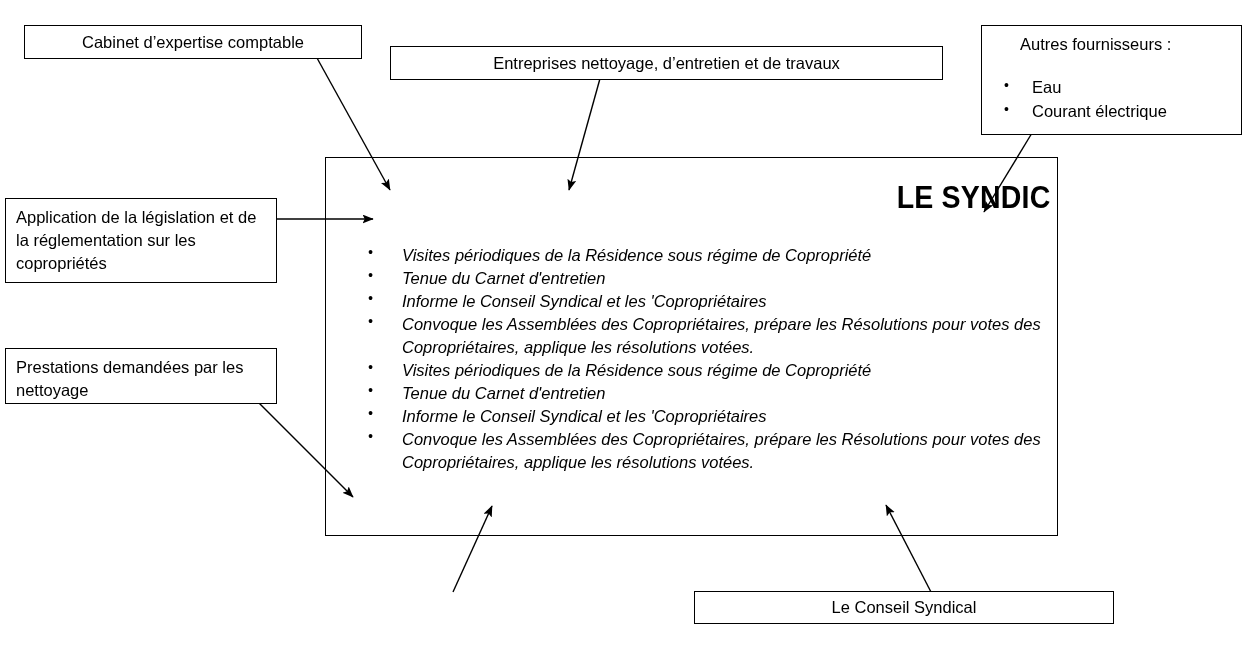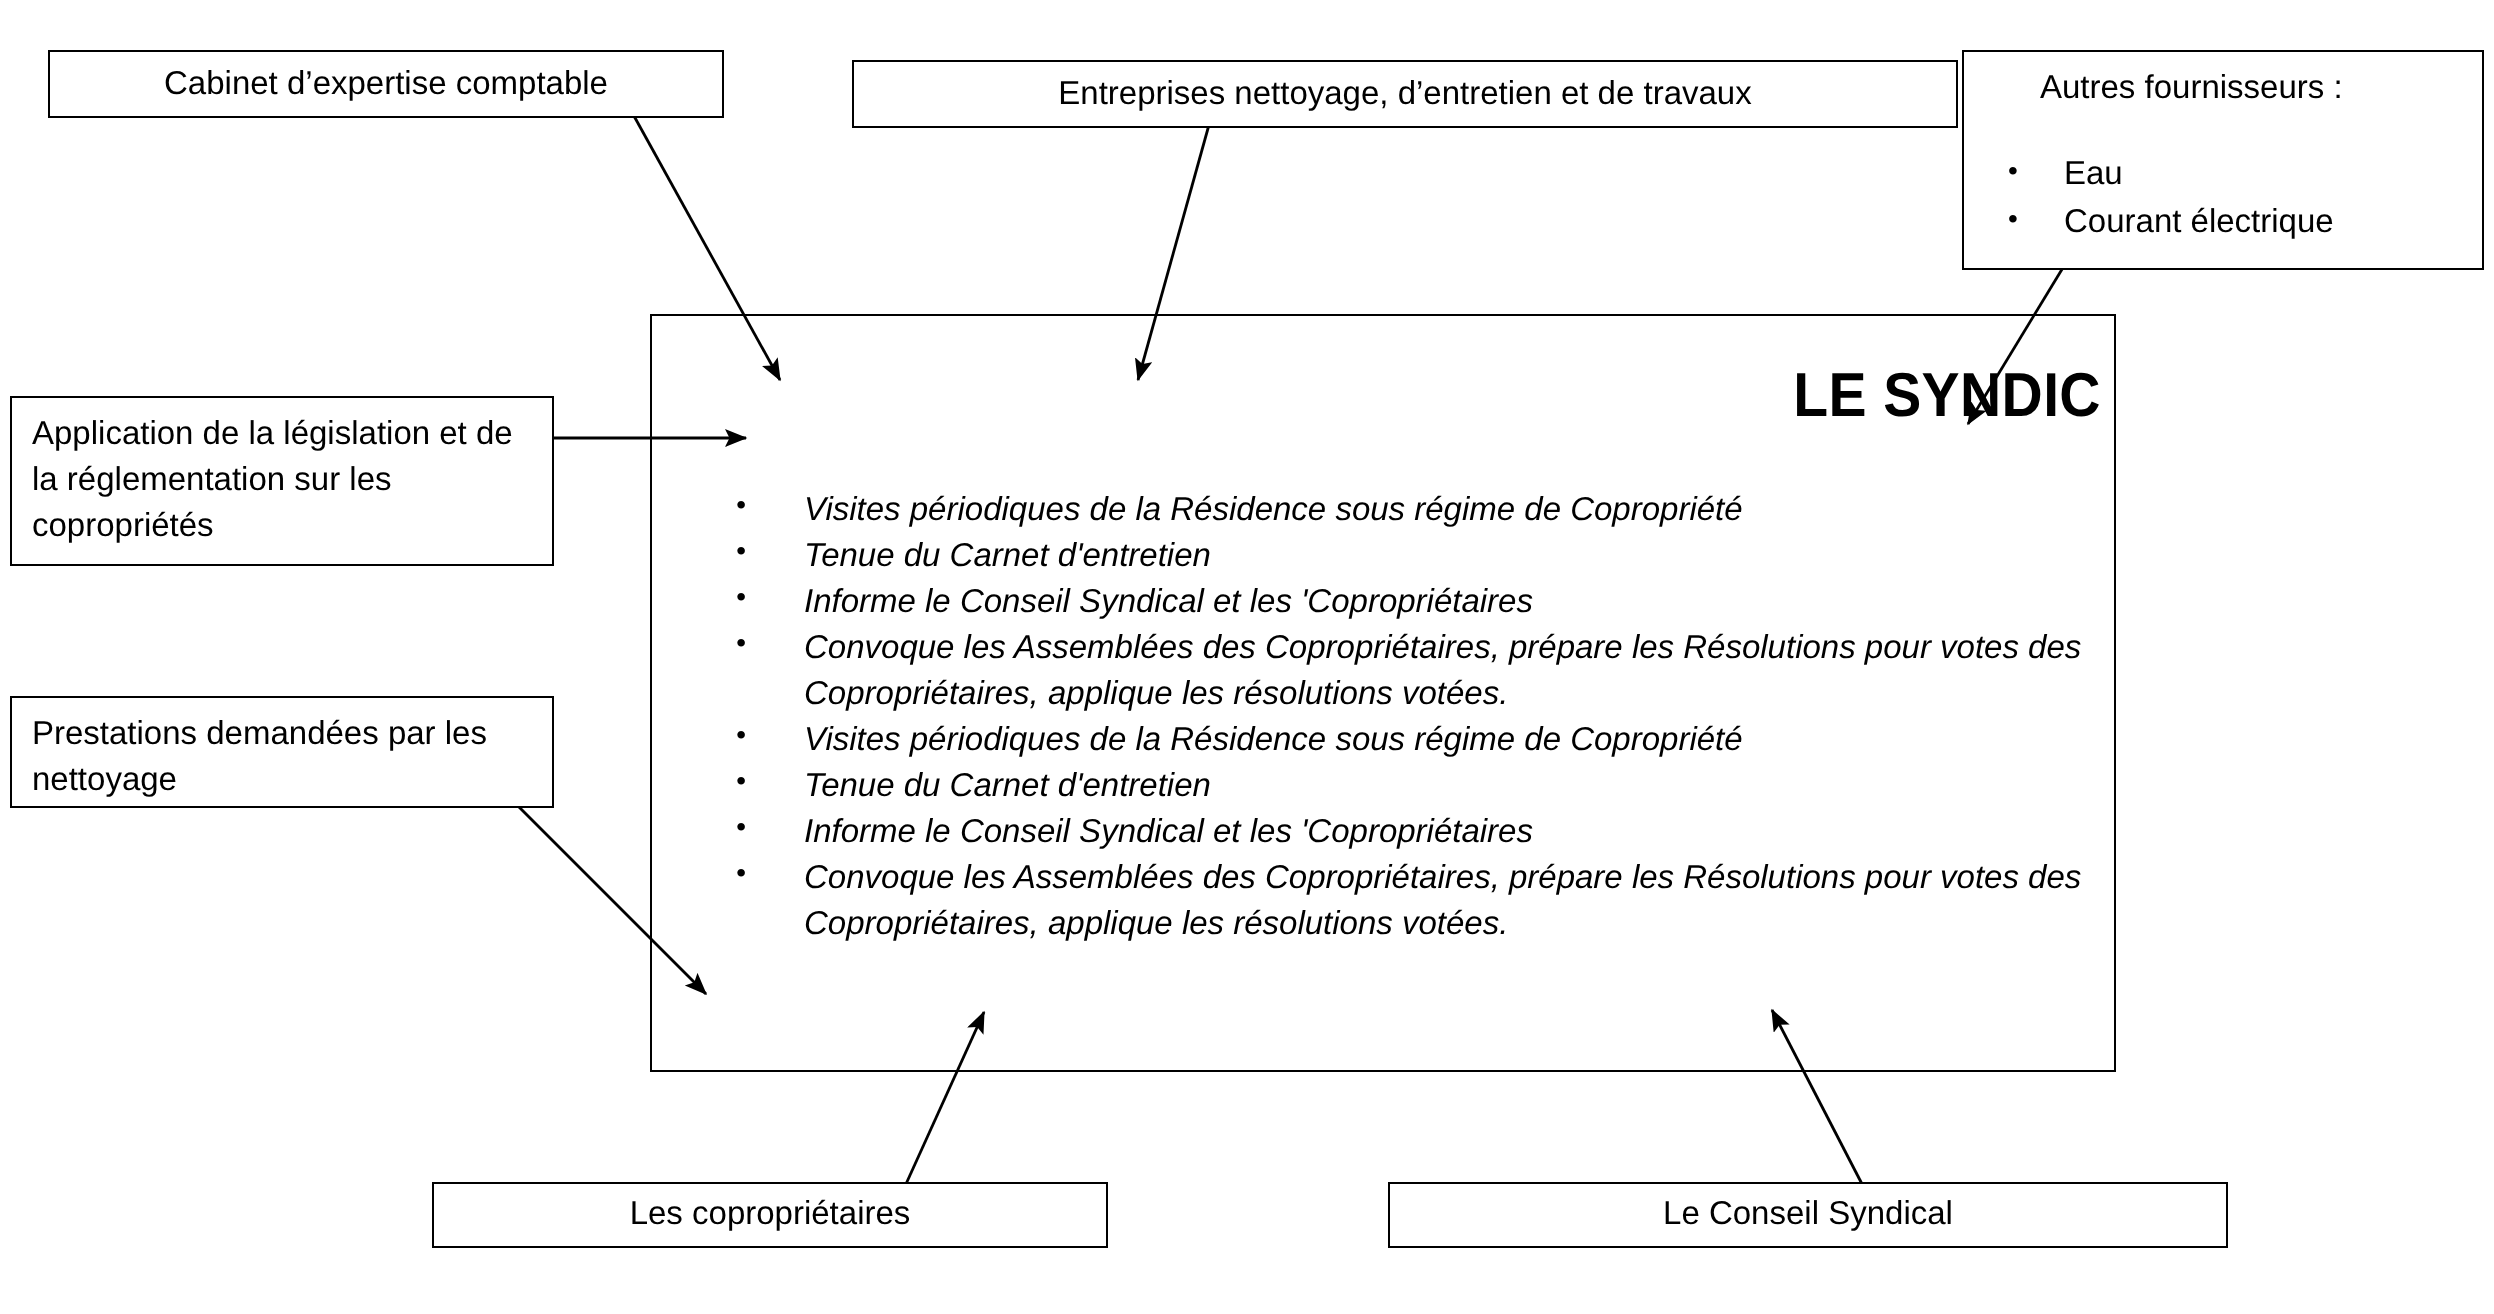--- a/index.html
+++ b/index.html
@@ -134,21 +134,21 @@
     <line x1="277" y1="219" x2="373" y2="219" stroke="#000000" stroke-width="1.4" marker-end="url(#arrowhead)"></line>
     <line x1="258" y1="402" x2="353" y2="497" stroke="#000000" stroke-width="1.4" marker-end="url(#arrowhead)"></line>
     <line x1="453" y1="592" x2="492" y2="506" stroke="#000000" stroke-width="1.4" marker-end="url(#arrowhead)"></line>
     <line x1="931" y1="592" x2="886" y2="505" stroke="#000000" stroke-width="1.4" marker-end="url(#arrowhead)"></line>
   </svg>
 
   <div class="box center-text" style="left:24px; top:25px; width:338px; height:34px;">
     <span>Cabinet d’expertise comptable</span>
   </div>
 
-  <div class="box center-text" style="left:390px; top:30px; width:553px; height:34px;margin-left:36px;">
+  <div class="box center-text" style="left:390px; top:46px; width:553px; height:34px;">
     <span>Entreprises nettoyage, d’entretien et de travaux</span>
   </div>
 
   <div class="box left-text" style="left:981px; top:25px; width:261px; height:110px;">
     <span class="supplier-title">Autres fournisseurs :</span>
     <ul class="supplier-list">
       <li>Eau</li>
       <li>Courant électrique</li>
     </ul>
   </div>
@@ -170,21 +170,18 @@
       <li>Tenue du Carnet d'entretien</li>
       <li>Informe le Conseil Syndical et les 'Copropriétaires</li>
       <li>Convoque les Assemblées des Copropriétaires, prépare les Résolutions pour votes des Copropriétaires, applique les résolutions votées.</li>
       <li>Visites périodiques de la Résidence sous régime de Copropriété</li>
       <li>Tenue du Carnet d'entretien</li>
       <li>Informe le Conseil Syndical et les 'Copropriétaires</li>
       <li>Convoque les Assemblées des Copropriétaires, prépare les Résolutions pour votes des Copropriétaires, applique les résolutions votées.</li>
     </ul>
   </div>
 
-  <div class="box center-text" style="left:216px; top:591px; width:338px; height:33px;">
-    <span>Les copropriétaires</span>
-  </div>
 
   <div class="box center-text" style="left:694px; top:591px; width:420px; height:33px;">
     <span>Le Conseil Syndical</span>
   </div>
 
 </div>
 
 </body></html>

